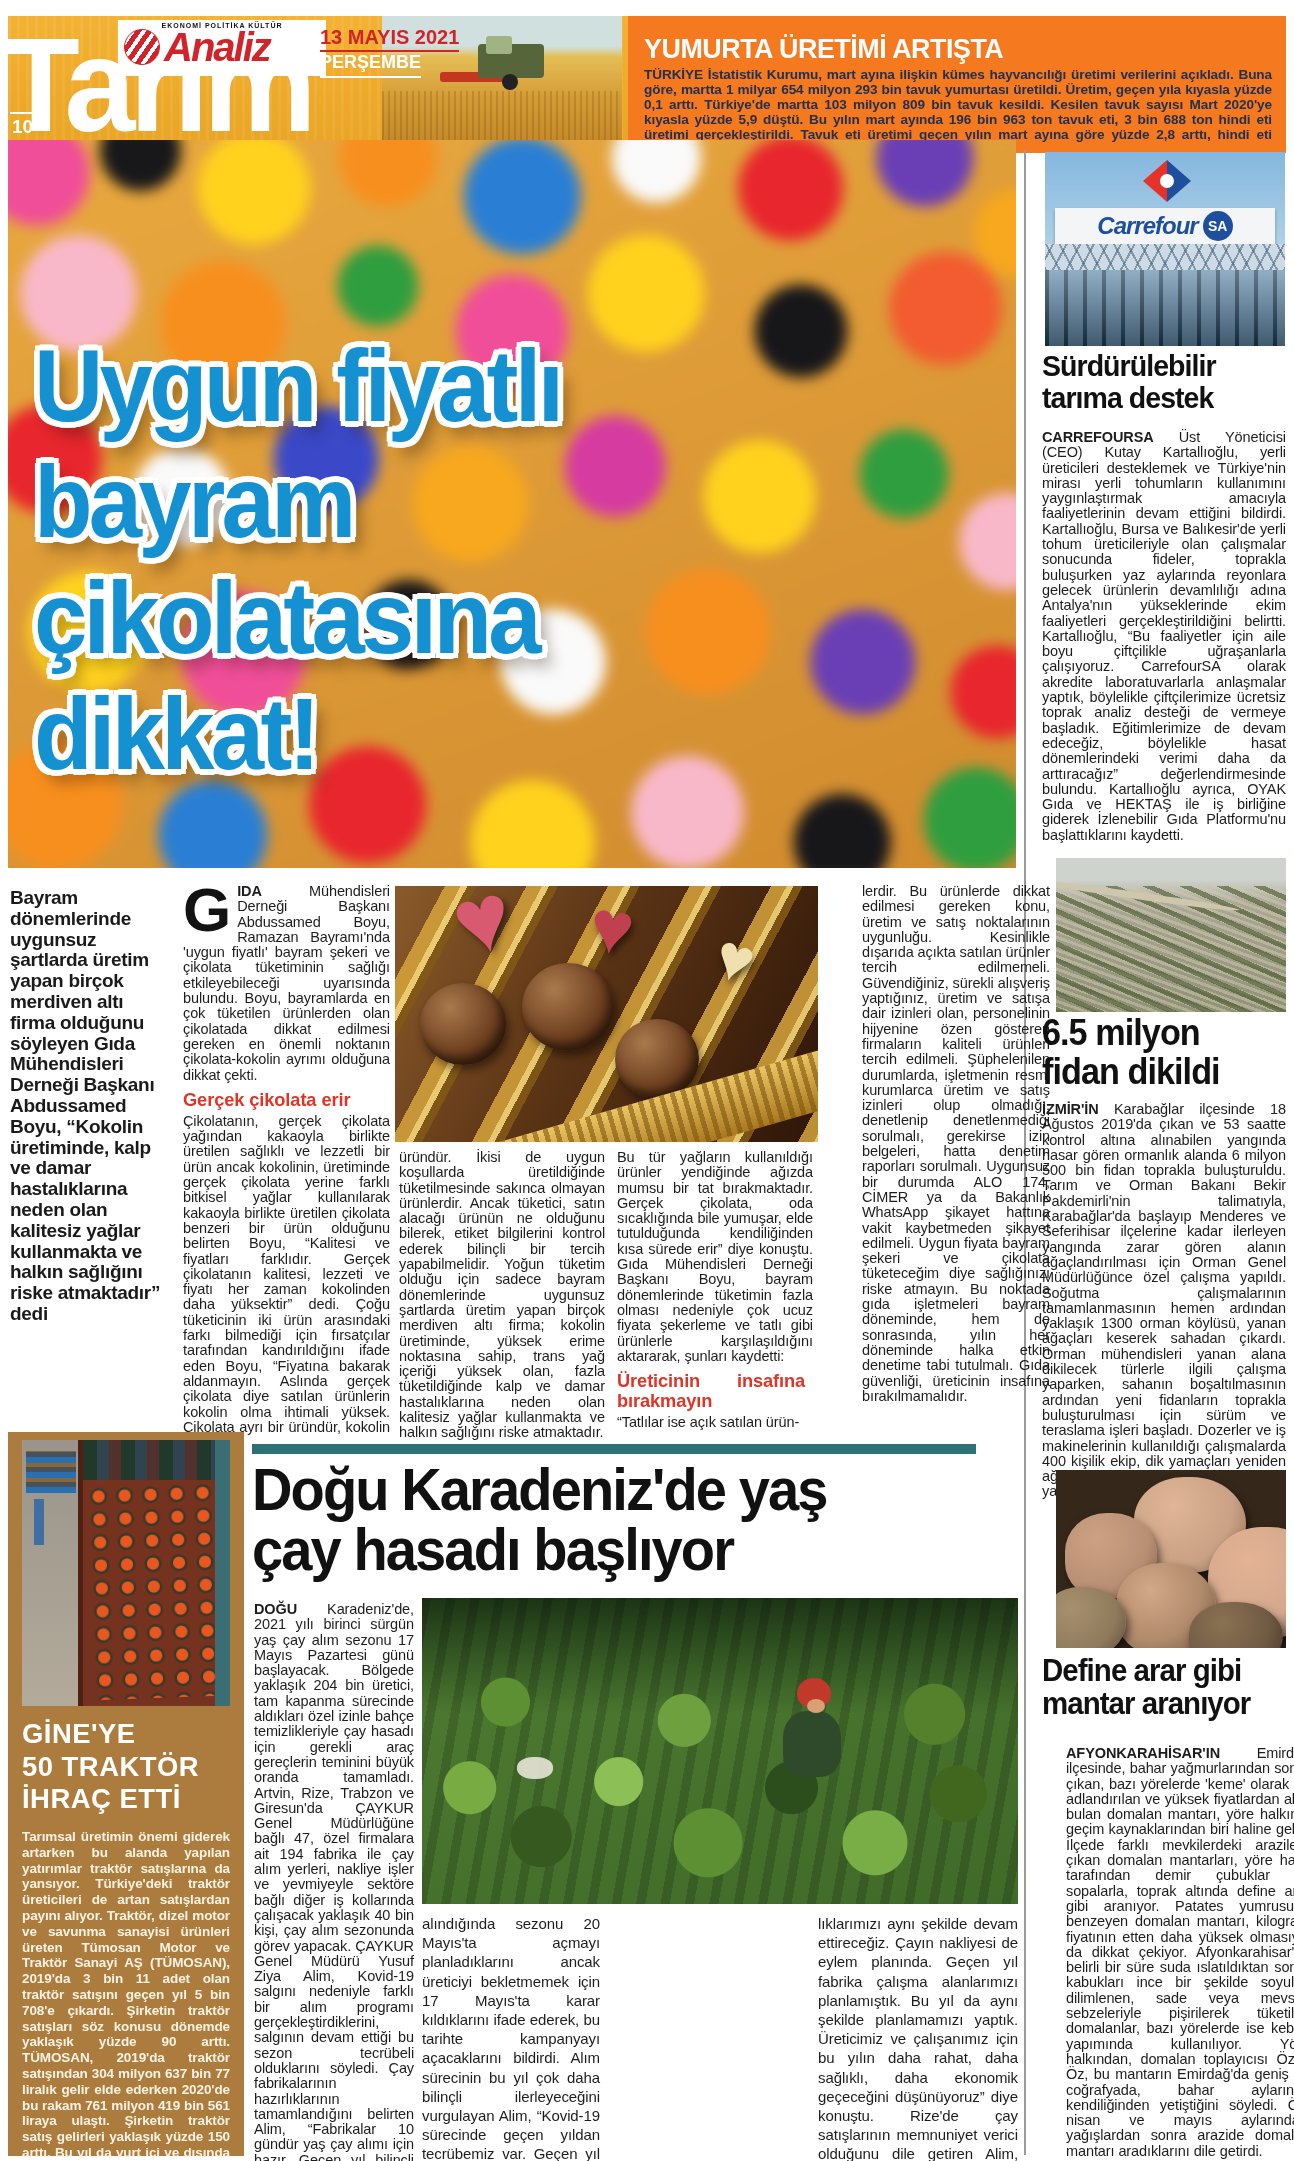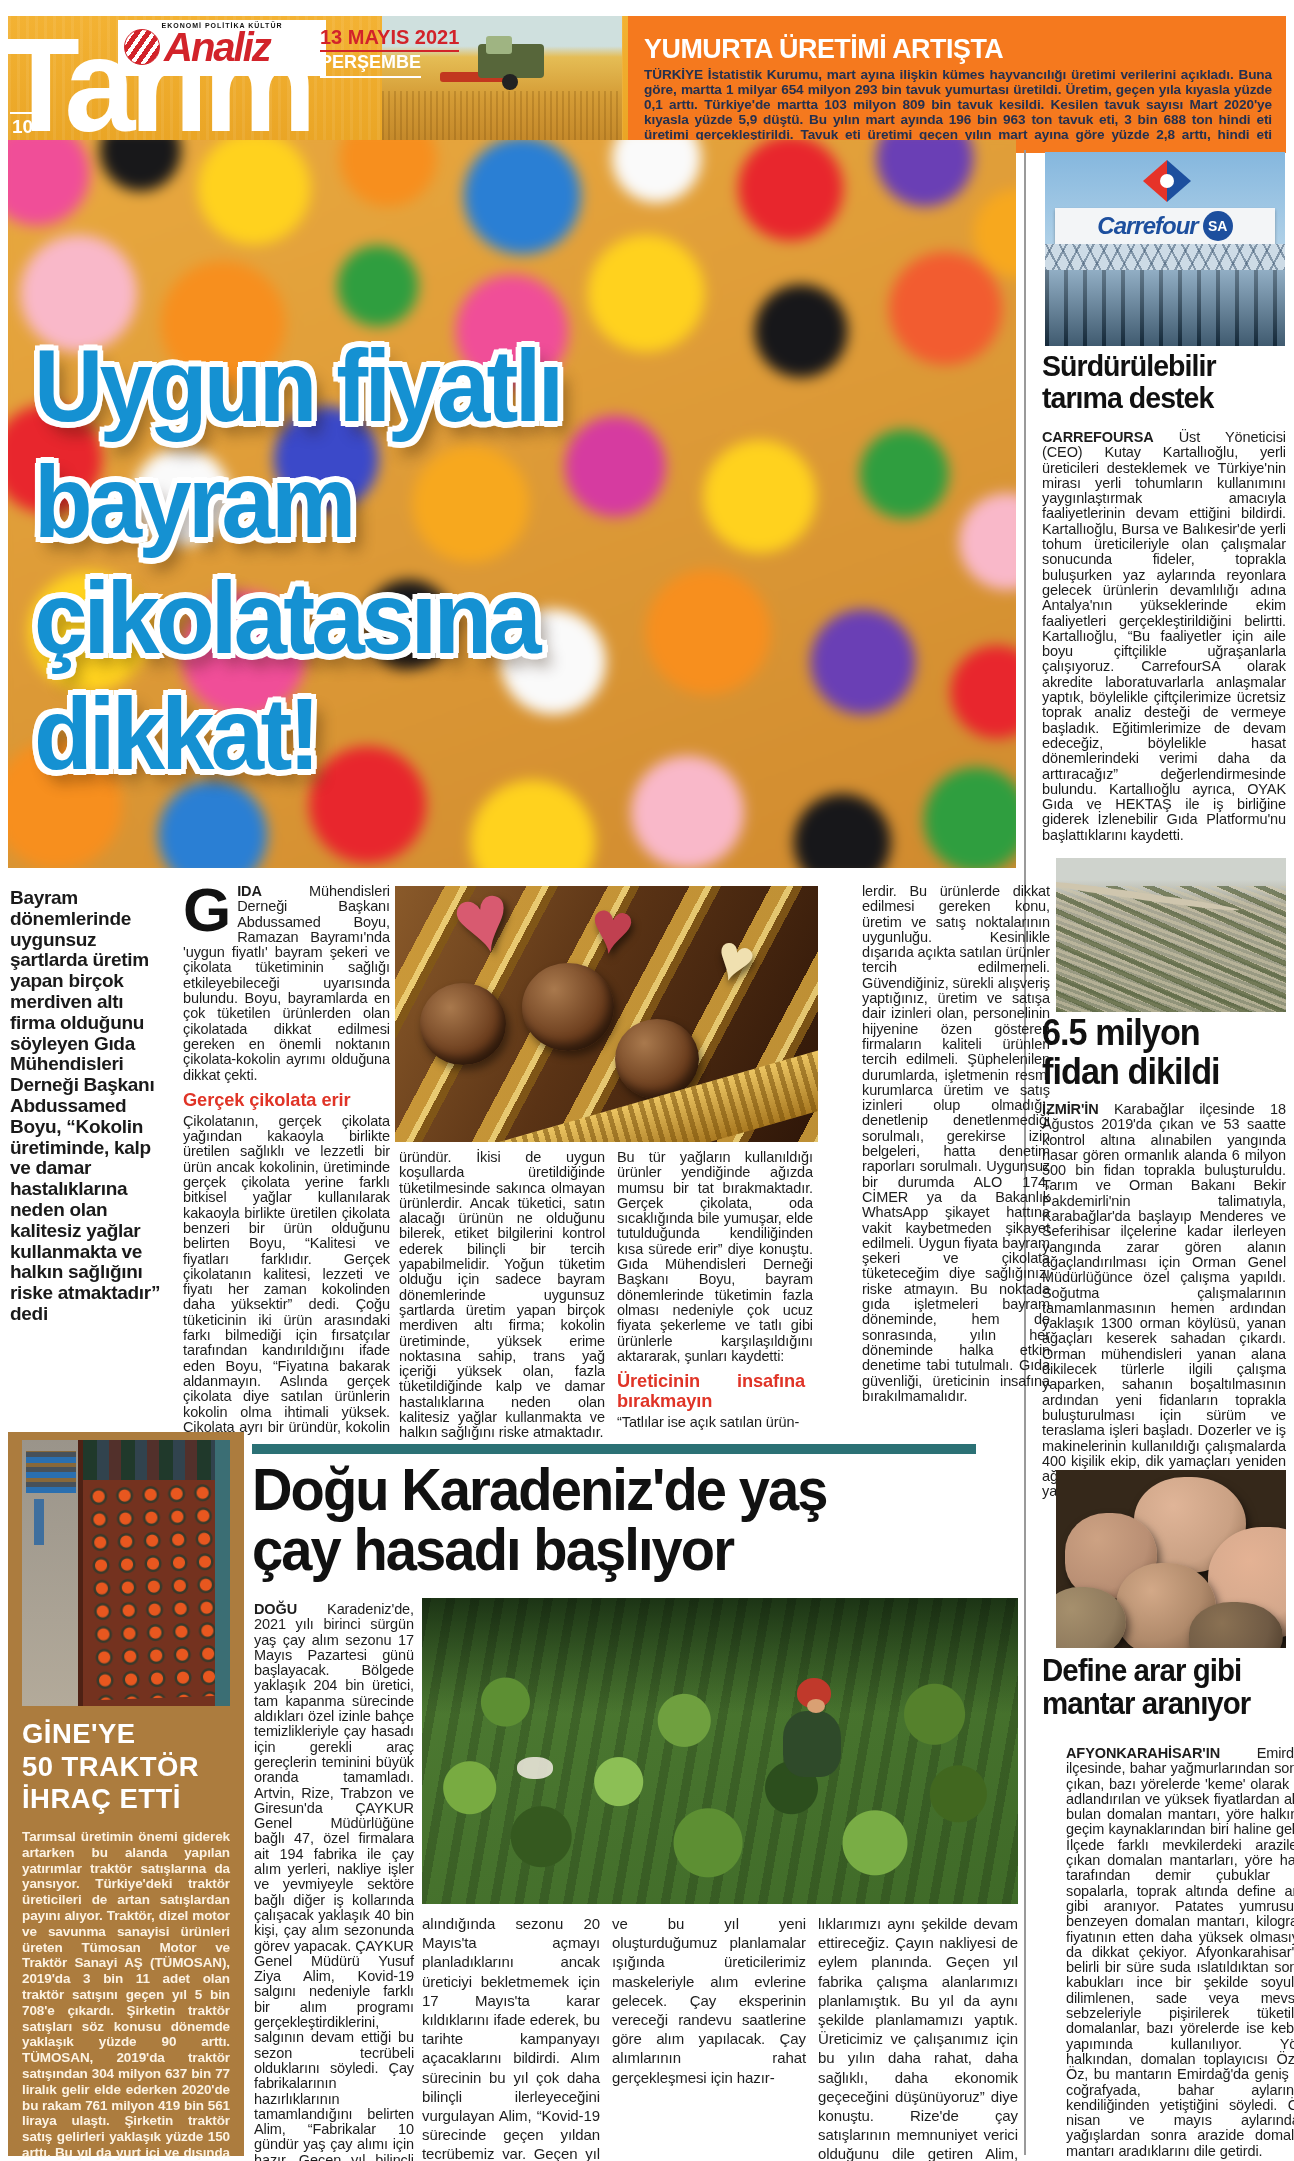--- a/index.html
+++ b/index.html
@@ -355,20 +355,17 @@
     <div class="tea-art"></div>
     <div class="tp-sack"></div>
     <div class="tp-body"></div>
     <div class="tp-scarf"></div>
     <div class="tp-face"></div>
   </section>
 
   <div class="abs tea-col2 body-txt tea-bottom">
     <p>alındığında sezonu 20 Mayıs'ta açmayı planladıklarını ancak üreticiyi bekletmemek için 17 Mayıs'ta karar kıldıklarını ifade ederek, bu tarihte kampanyayı açacaklarını bildirdi. Alım sürecinin bu yıl çok daha bilinçli ilerleyeceğini vurgulayan Alim, “Kovid-19 sürecinde geçen yıldan tecrübemiz var. Geçen yıl belirlediğimiz eylem planı</p>
   </div>
-  <div class="abs tea-col3 body-txt tea-bottom">
-    <p>ve bu yıl yeni oluşturduğumuz planlamalar ışığında üreticilerimiz maskeleriyle alım evlerine gelecek. Çay eksperinin vereceği randevu saatlerine göre alım yapılacak. Çay alımlarının rahat gerçekleşmesi için hazır-</p>
-  </div>
   <div class="abs tea-col4 body-txt tea-bottom">
     <p>lıklarımızı aynı şekilde devam ettireceğiz. Çayın nakliyesi de eylem planında. Geçen yıl fabrika çalışma alanlarımızı planlamıştık. Bu yıl da aynı şekilde planlamamızı yaptık. Üreticimiz ve çalışanımız için bu yılın daha rahat, daha sağlıklı, daha ekonomik geçeceğini düşünüyoruz” diye konuştu. Rize'de çay satışlarının memnuniyet verici olduğunu dile getiren Alim, bugün itibarıyla 58 bin ton çay satışı yapıldığını, kampanya başlangıcına kadar 60 bin ton satışın gerçekleşeceğini söyledi.</p>
   </div>
 
 </div>
 
 </body></html>

